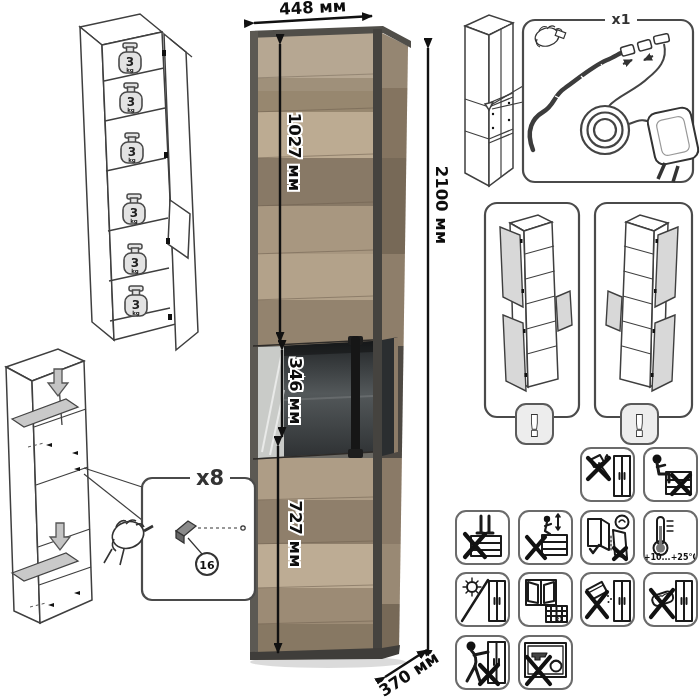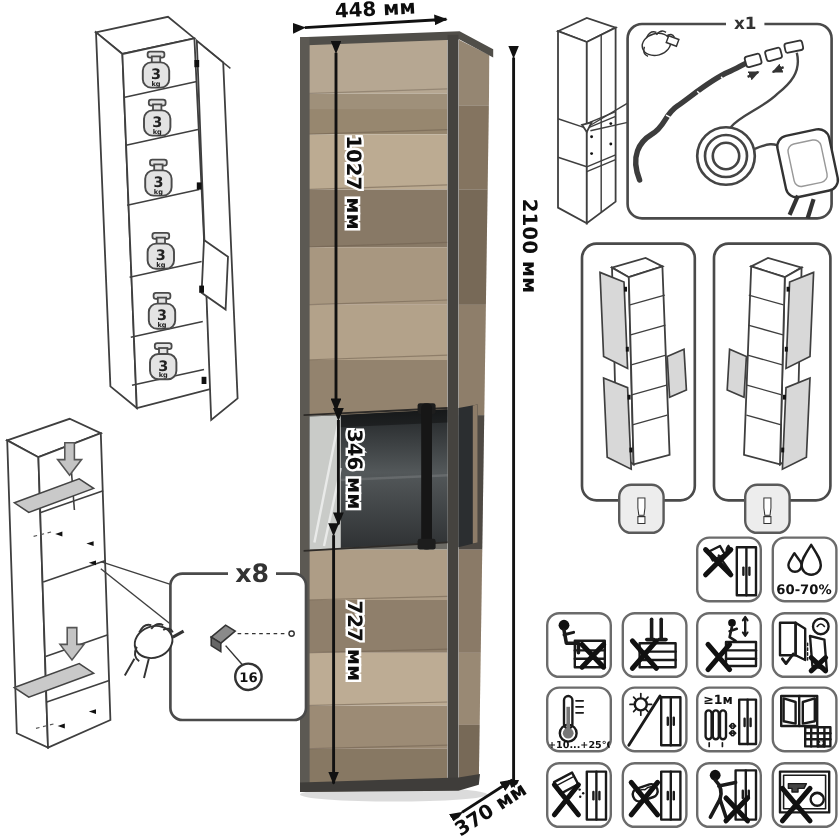--- a/index.html
+++ b/index.html
@@ -376,29 +376,20 @@
           <path d="M24,5 q-3,4 0,6 q3,-2 0,-6"></path>
           <rect x="31" y="6" width="16" height="40"></rect>
             <line x1="39" y1="6" x2="39" y2="46"></line>
           <line x1="36.5" y1="23" x2="36.5" y2="29"></line>
             <line x1="41.5" y1="23" x2="41.5" y2="29"></line>
         </g>
         <path class="xmark" d="M5,8 L26,29 M26,8 L5,29"></path>
       </svg>
     </div>
 
-    <div class="care-cell">
-      <svg width="50" height="50" viewBox="0 0 50 50">
-        <g class="pict">
-          <path d="M31,4 C26,12 23,16 23,21 a8,8 0 0 0 16,0 C39,16 36,12 31,4 Z"></path>
-          <path d="M17,11 C14,16 12,18 12,21 a5.5,5.5 0 0 0 11,0 C23,18 20,16 17,11 Z"></path>
-        </g>
-        <text class="care-label" x="25" y="45" text-anchor="middle" font-size="11">60-70%</text>
-      </svg>
-    </div>
 
     <div class="care-cell">
       <svg width="50" height="50" viewBox="0 0 50 50">
         <g class="pict">
           <circle cx="12" cy="9" r="4.5" fill="#111" stroke="none"></circle>
           <path d="M12,13 L14,24 L24,24 L24,32" stroke-width="3"></path>
           <path d="M12,17 L20,15" stroke-width="2.5"></path>
           <rect x="21" y="22" width="25" height="22"></rect>
           <line x1="21" y1="30" x2="46" y2="30"></line>
             <line x1="21" y1="37" x2="46" y2="37"></line>
@@ -483,37 +474,20 @@
           </g>
           <line x1="4" y1="46" x2="30" y2="5" stroke-width="2.4"></line>
           <rect x="31" y="6" width="16" height="40"></rect>
             <line x1="39" y1="6" x2="39" y2="46"></line>
           <line x1="36.5" y1="23" x2="36.5" y2="29"></line>
             <line x1="41.5" y1="23" x2="41.5" y2="29"></line>
         </g>
       </svg>
     </div>
 
-    <div class="care-cell">
-      <svg width="50" height="50" viewBox="0 0 50 50">
-        <text class="care-label" x="3" y="12" font-size="10.5">≥1м</text>
-        <g class="pict" stroke-width="1.6">
-          <rect x="5" y="17" width="5" height="24" rx="2.5"></rect>
-          <rect x="11" y="17" width="5" height="24" rx="2.5"></rect>
-          <rect x="17" y="17" width="5" height="24" rx="2.5"></rect>
-          <path d="M8,44 l0,3 M19,44 l0,3" stroke-width="1.4"></path>
-          <path d="M25,30 l5,0 M25,30 l2,-2 M25,30 l2,2 M30,30 l-2,-2 M30,30 l-2,2" stroke-width="1.4"></path>
-          <path d="M25,36 l5,0 M25,36 l2,-2 M25,36 l2,2 M30,36 l-2,-2 M30,36 l-2,2" stroke-width="1.4"></path>
-          <rect x="33" y="8" width="14" height="37"></rect>
-            <line x1="40" y1="8" x2="40" y2="45"></line>
-          <line x1="37.5" y1="24" x2="37.5" y2="30"></line>
-            <line x1="42.5" y1="24" x2="42.5" y2="30"></line>
-        </g>
-      </svg>
-    </div>
 
     <div class="care-cell">
       <svg width="50" height="50" viewBox="0 0 50 50">
         <g class="pict" stroke-width="1.6">
           <rect x="6" y="5" width="30" height="25"></rect>
           <line x1="21" y1="5" x2="21" y2="30"></line>
           <polygon points="8,7 18,10 18,28 8,26"></polygon>
           <polygon points="34,7 24,10 24,28 34,26"></polygon>
         </g>
         <g class="pict" stroke-width="1.2">

